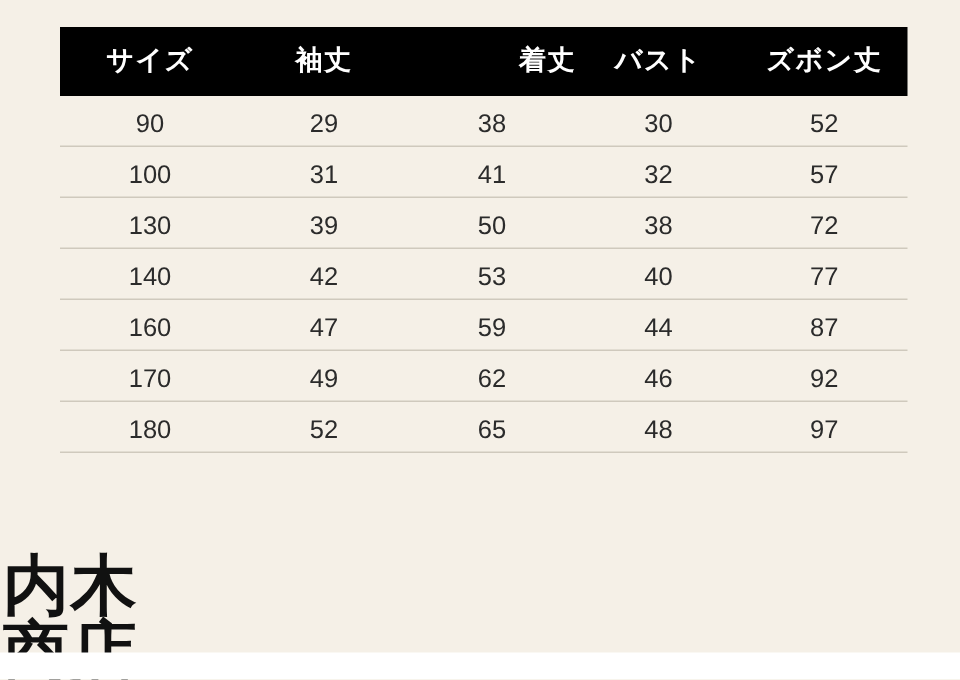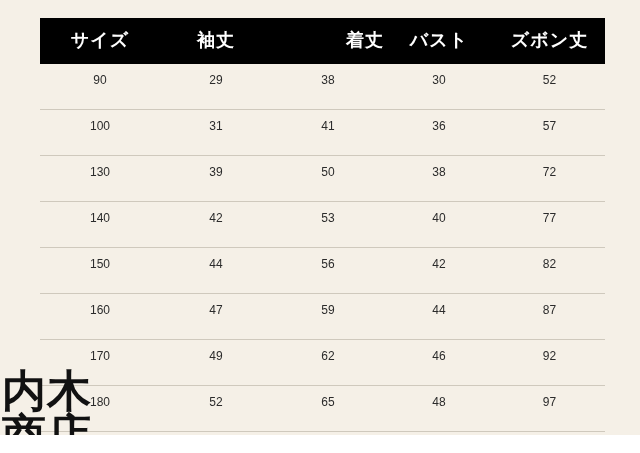--- a/index.html
+++ b/index.html
@@ -42,24 +42,24 @@
     letter-spacing: 1px;
     font-family: "DejaVu Sans", sans-serif;
   }
   table.size-table thead th.c0 { width: 120px; }
   table.size-table thead th.c1 { width: 112px; }
   table.size-table thead th.c2 { width: 112px; text-align: right; }
   table.size-table thead th.c3 { width: 110px; }
   table.size-table thead th.c4 { width: 111px; }
 
   table.size-table tbody td {
-    font-size: 12px;
+    font-size: 17px;
     color: #2b2b2b;
     text-align: center;
-    padding: 9px 0 22px 0;
+    padding: 9px 0 4px 0;
     border-bottom: 1px solid #cfc9bd;
     background: transparent;
     font-family: "Liberation Sans", sans-serif;
   }
   table.size-table tbody tr:last-child td {
     border-bottom: 1px solid #cfc9bd;
   }
   .watermark {
     position: absolute;
     left: 2px;
@@ -105,43 +105,36 @@
           <td>90</td>
           <td>29</td>
           <td>38</td>
           <td>30</td>
           <td>52</td>
         </tr>
         <tr>
           <td>100</td>
           <td>31</td>
           <td>41</td>
-          <td>36</td>
+          <td>32</td>
           <td>57</td>
         </tr>
         <tr>
           <td>130</td>
           <td>39</td>
           <td>50</td>
           <td>38</td>
           <td>72</td>
         </tr>
         <tr>
           <td>140</td>
           <td>42</td>
           <td>53</td>
           <td>40</td>
           <td>77</td>
-        </tr>
-        <tr>
-          <td>150</td>
-          <td>44</td>
-          <td>56</td>
-          <td>42</td>
-          <td>82</td>
         </tr>
         <tr>
           <td>160</td>
           <td>47</td>
           <td>59</td>
           <td>44</td>
           <td>87</td>
         </tr>
         <tr>
           <td>170</td>

